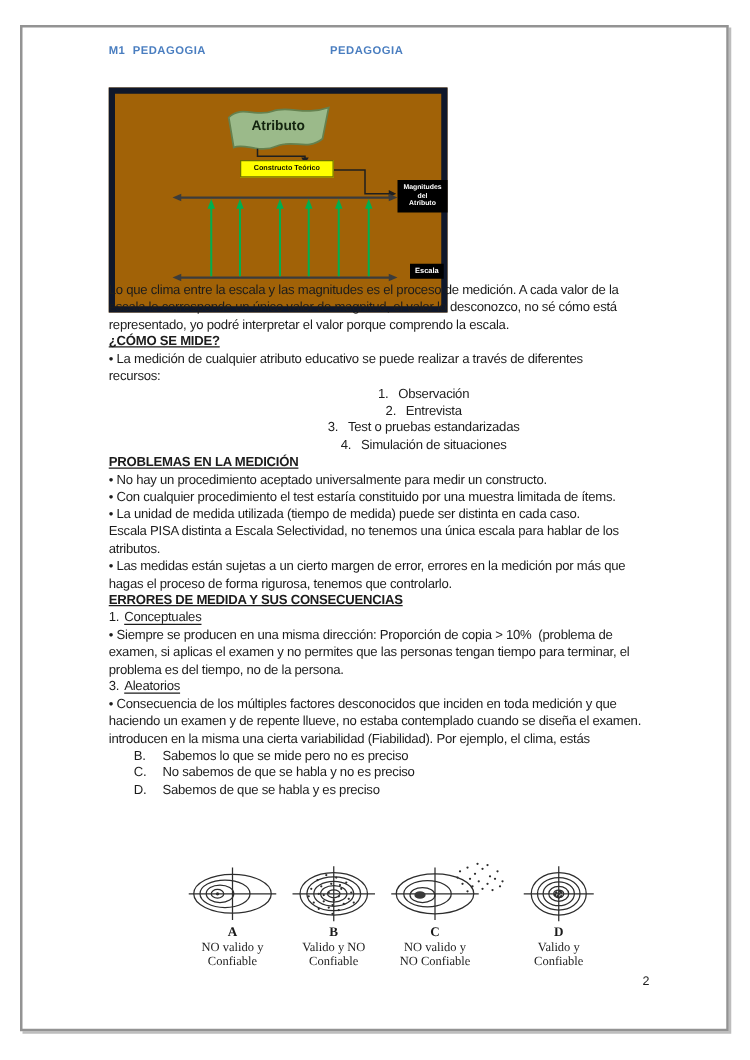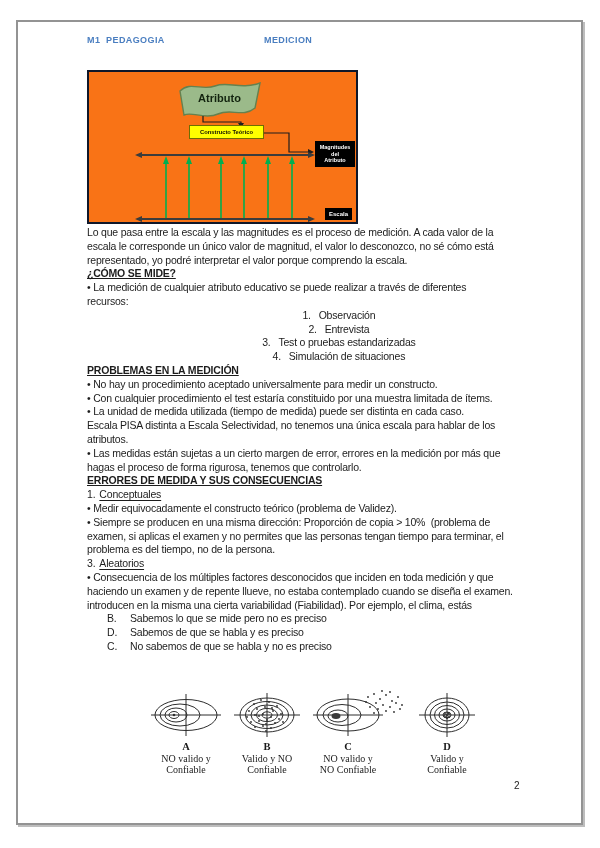--- a/index.html
+++ b/index.html
@@ -8,22 +8,22 @@
     position:absolute;left:16px;top:20px;width:567px;height:805px;
     background:#ffffff;border:2px solid #939393;box-shadow:2px 2px 0 #bdbdbd;
     font-family:"Liberation Sans",sans-serif;color:#1c1c1c;
   }
   .hdr{position:absolute;top:13px;font-size:9px;font-weight:700;letter-spacing:.4px;
     color:var(--header-blue);white-space:pre;}
   .hdr.course{left:69px;}
   .hdr.topic{left:246px;}
 
   
-  .dframe{position:absolute;left:69px;top:48px;width:271px;height:154px;
-    border:2px solid #0f172a;background:#f97316;}
+  .dframe{position:absolute;left:69px;top:48px;width:271px;height:180px;
+    border:5px solid #0f172a;background:#a16207;}
   .dframe svg{position:absolute;left:0;top:0;}
   .flag-label{position:absolute;left:88px;top:6px;width:85px;height:40px;
     display:flex;align-items:center;justify-content:center;
     font-weight:700;font-size:11px;color:#13240f;}
   .ybox{position:absolute;left:100px;top:53px;width:75px;height:14px;
     background:var(--box-yellow);border:1px solid #6f6f00;
     display:flex;align-items:center;justify-content:center;
     font-size:5.8px;font-weight:700;color:#101000;white-space:pre;}
   .blackbox{position:absolute;background:#000;color:#fff;font-weight:700;
     display:flex;flex-direction:column;align-items:center;justify-content:center;
@@ -54,21 +54,21 @@
   .dots circle{fill:#2d2d2d;stroke:none;}
 
   .pgnum{position:absolute;left:496px;top:758px;font-size:10px;color:#1c1c1c;}
 </style>
 </head>
 <body>
 
 <div class="page">
 
   <span class="hdr course">M1  PEDAGOGIA</span>
-  <span class="hdr topic">MEDICION</span>
+  <span class="hdr topic">PEDAGOGIA</span>
 
   <div class="dframe">
     <svg width="271" height="154" viewBox="0 0 271 154">
 
       <path d="M91,19 C101,9 113,19 126,14 C139,9 151,18 171,11 L166,36 C154,46 142,36 129,42 C116,48 103,39 95,43 Z" fill="var(--flag-green)" stroke="#65814f" stroke-width="1.4"></path>
 
       <polyline points="114,44 114,50 152,50 152,52" fill="none" stroke="#1f1f1f" stroke-width="1.2"></polyline>
       <polygon points="149,51 155,51 152,56" fill="#1f1f1f"></polygon>
 
       <polyline points="175,61 200,61 200,80 220,80" fill="none" stroke="#1f1f1f" stroke-width="1.2"></polyline>
@@ -100,51 +100,50 @@
     <div class="flag-label">Atributo</div>
     <div class="ybox">Constructo Teórico</div>
     <div class="blackbox magbox">
       <span>Magnitudes del</span>
       <span>Atributo</span>
     </div>
     <div class="blackbox escbox">Escala</div>
   </div>
 
   <div class="bodytext">
-      <div class="ln p">Lo que pasa entre la escala y las magnitudes es el proceso de medición. A cada valor de la</div>
+      <div class="ln p">Lo que clima entre la escala y las magnitudes es el proceso de medición. A cada valor de la</div>
       <div class="ln p">escala le corresponde un único valor de magnitud, el valor lo desconozco, no sé cómo está</div>
       <div class="ln p">representado, yo podré interpretar el valor porque comprendo la escala.</div>
       <div class="ln h">¿CÓMO SE MIDE?</div>
       <div class="ln p">• La medición de cualquier atributo educativo se puede realizar a través de diferentes</div>
       <div class="ln p">recursos:</div>
       <div class="ln n"><span class="mk">1.</span><span>Observación</span></div>
       <div class="ln n"><span class="mk">2.</span><span>Entrevista</span></div>
       <div class="ln n"><span class="mk">3.</span><span>Test o pruebas estandarizadas</span></div>
       <div class="ln n"><span class="mk">4.</span><span>Simulación de situaciones</span></div>
       <div class="ln h">PROBLEMAS EN LA MEDICIÓN</div>
       <div class="ln p">• No hay un procedimiento aceptado universalmente para medir un constructo.</div>
       <div class="ln p">• Con cualquier procedimiento el test estaría constituido por una muestra limitada de ítems.</div>
       <div class="ln p">• La unidad de medida utilizada (tiempo de medida) puede ser distinta en cada caso.</div>
       <div class="ln p">Escala PISA distinta a Escala Selectividad, no tenemos una única escala para hablar de los</div>
       <div class="ln p">atributos.</div>
       <div class="ln p">• Las medidas están sujetas a un cierto margen de error, errores en la medición por más que</div>
       <div class="ln p">hagas el proceso de forma rigurosa, tenemos que controlarlo.</div>
       <div class="ln h">ERRORES DE MEDIDA Y SUS CONSECUENCIAS</div>
       <div class="ln u"><span class="mk">1.</span><u>Conceptuales</u></div>
-      <div class="ln p">• Medir equivocadamente el constructo teórico (problema de Validez).</div>
       <div class="ln p">• Siempre se producen en una misma dirección: Proporción de copia &gt; 10%  (problema de</div>
       <div class="ln p">examen, si aplicas el examen y no permites que las personas tengan tiempo para terminar, el</div>
       <div class="ln p">problema es del tiempo, no de la persona.</div>
       <div class="ln u"><span class="mk">3.</span><u>Aleatorios</u></div>
       <div class="ln p">• Consecuencia de los múltiples factores desconocidos que inciden en toda medición y que</div>
       <div class="ln p">haciendo un examen y de repente llueve, no estaba contemplado cuando se diseña el examen.</div>
       <div class="ln p">introducen en la misma una cierta variabilidad (Fiabilidad). Por ejemplo, el clima, estás</div>
       <div class="ln a"><span class="mk">B.</span><span>Sabemos lo que se mide pero no es preciso</span></div>
+      <div class="ln a"><span class="mk">C.</span><span>No sabemos de que se habla y no es preciso</span></div>
       <div class="ln a"><span class="mk">D.</span><span>Sabemos de que se habla y es preciso</span></div>
-      <div class="ln a"><span class="mk">C.</span><span>No sabemos de que se habla y no es preciso</span></div>
     </div>
 
   <div class="tcol t-a">
     <svg width="116" height="52" viewBox="0 0 116 52">
       <line class="tgt" x1="23" y1="26" x2="93" y2="26"></line>
         <line class="tgt" x1="58" y1="5" x2="58" y2="47"></line>
       <ellipse class="tgt" cx="58" cy="26" rx="31" ry="15.5"></ellipse>
       <ellipse class="tgt" cx="52" cy="26" rx="20" ry="11"></ellipse>
       <ellipse class="tgt" cx="48" cy="26" rx="11" ry="7"></ellipse>
       <ellipse class="tgt" cx="46" cy="26" rx="5" ry="3.5"></ellipse>

